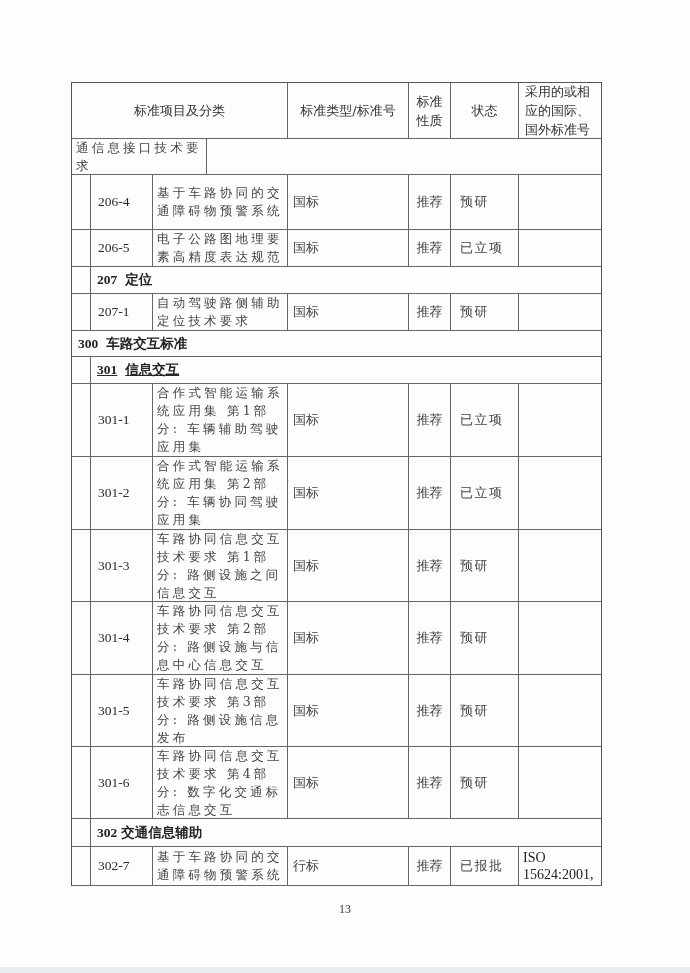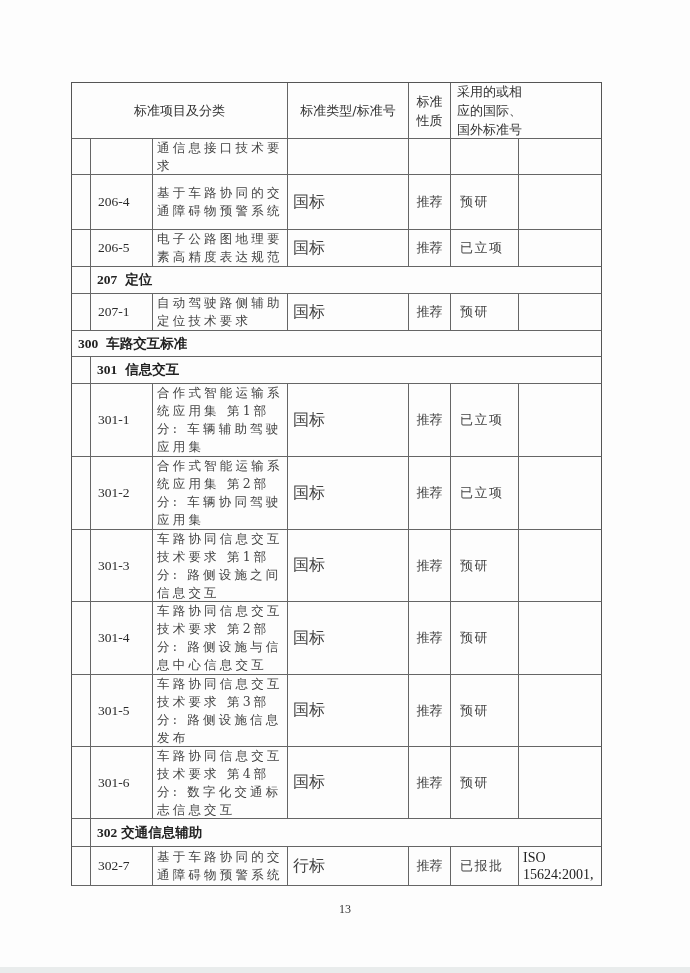--- a/index.html
+++ b/index.html
@@ -10,46 +10,47 @@
   .page-bottom-band { position:absolute; left:0; right:0; top:967px; height:6px; background:#e9ecec; }
   .tbl { position:absolute; left:71px; top:82px; width:531px; }
   .row { position:relative; display:flex; border-left:1.3px solid #555; border-right:1.3px solid #555; border-bottom:1.3px solid #666; box-sizing:border-box; }
   .row.first { border-top:1.3px solid #555; }
   .cell { box-sizing:border-box; border-right:1.2px solid #666; display:flex; align-items:center; font-size:13px; }
   .cell:last-child { border-right:none; }
   .hdr { font-family: "DejaVu Sans", "Liberation Sans", sans-serif; font-size:13px; justify-content:center; text-align:center; line-height:19px; color:#333; }
   .indent1 { width:19px; border-right:1.2px solid #666; box-sizing:border-box; flex:none; align-self:stretch; }
   .c-code { width:62px; padding-left:7px; font-family:"Liberation Serif", serif; font-size:13.5px; }
   .c-desc { width:135px; padding:0 3px 0 4px; font-size:12.5px; line-height:18px; letter-spacing:3.2px; color:#444; align-items:center; }
-  .c-type { width:121px; padding-left:5px; font-size:16px; color:#444; }
+  .c-type { width:121px; padding-left:5px; font-size:13px; color:#444; }
   .c-nat { width:42px; justify-content:center; font-size:13px; color:#444; }
   .c-stat { width:68px; padding-left:9px; font-size:13px; color:#444; letter-spacing:1.5px; }
   .c-intl { flex:1; padding-left:4px; font-family:"Liberation Serif", serif; font-size:14px; line-height:17px; color:#222; }
   .sec { flex:1; padding-left:6px; font-weight:bold; font-size:13.5px; color:#222; align-items:center; display:flex; }
   .sec .num { font-family:"Liberation Serif", serif; margin-right:8px; }
   .pagenum { position:absolute; top:902px; left:0; width:690px; text-align:center; font-family:"Liberation Serif", serif; font-size:12px; color:#333; }
 </style>
 </head>
 <body>
 
 <div class="page-bottom-band"></div>
 
 <div class="tbl">
 
   <div class="row first" style="height:57px;">
     <div class="cell hdr" style="width:216px;">标准项目及分类</div>
     <div class="cell hdr" style="width:121px;">标准类型/标准号</div>
     <div class="cell hdr" style="width:42px; white-space:pre-line;">标准
 性质</div>
+    <div class="cell hdr" style="width:68px;">状态</div>
     <div class="cell hdr" style="flex:1; white-space:pre-line; text-align:left; justify-content:flex-start; padding-left:6px;">采用的或相
 应的国际、
 国外标准号</div>
   </div>
 
-  <div class="row" style="height:36px;">
+  <div class="row" style="height:36px;flex-direction:column;">
     <div class="indent1"></div>
     <div class="cell c-code"></div>
     <div class="cell c-desc">通信息接口技术要求</div>
     <div class="cell c-type"></div>
     <div class="cell c-nat"></div>
     <div class="cell c-stat"></div>
     <div class="cell c-intl"></div>
   </div>
 
   <div class="row" style="height:55px;">
@@ -90,21 +91,21 @@
     <div class="cell c-intl"></div>
   </div>
 
   <div class="row" style="height:26px;">
     <div class="sec" style="padding-left:6px;">
       <span class="num">300</span>
       <span>车路交互标准</span>
     </div>
   </div>
 
-  <div class="row" style="height:27px;">
+  <div class="row" style="height:27px;text-decoration:underline;">
     <div class="indent1"></div>
     <div class="sec">
       <span class="num">301</span>
       <span>信息交互</span>
     </div>
   </div>
 
   <div class="row" style="height:73px;">
     <div class="indent1"></div>
     <div class="cell c-code">301-1</div>

